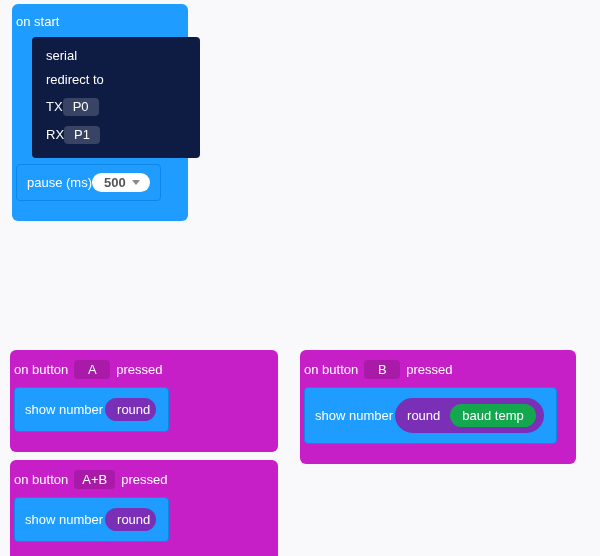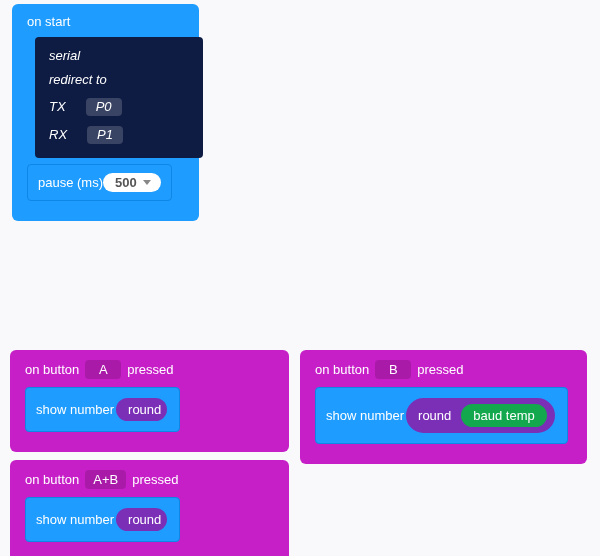--- a/index.html
+++ b/index.html
@@ -24,21 +24,21 @@
     background:var(--canvas);
     overflow:hidden;
     font-size:13px;
     color:var(--text);
   }
 
   
   .hat{
     position:absolute;
     border-radius:6px;
-    padding:8px 8px 10px 11px;
+    padding:8px 8px 10px 0;
   }
   .hat.blue{ background:var(--makecode-blue); }
   .hat.magenta{ background:var(--magenta); }
   .hat-label{ display:flex;align-items:center;gap:6px;font-weight:500;margin-bottom:6px; padding:2px 4px;}
   .notch-strip{
     height:10px;
   }
 
   
   .hat::before{
@@ -65,21 +65,21 @@
 
   
   .stmt.serial{
     flex-direction:column;
     align-items:flex-start;
     gap:10px;
     padding:12px 14px 14px 14px;
     min-width:140px;
     line-height:1.1;
   }
-  .serial-row{display:flex;align-items:center;gap:20px;}
+  .serial-row{display:flex;align-items:center;gap:0;}
 
   
   .slot{
     display:inline-flex;align-items:center;justify-content:center;
     padding:2px 8px;
     border-radius:4px;
     background:rgba(0,0,0,0.25);
     min-width:20px;
     font-weight:500;
   }
@@ -121,21 +121,21 @@
 </head>
 <body>
 
 <div class="workspace">
 
   <div class="hat blue" style="left:12px; top:4px; width:168px;">
     <div class="hat-label">
       <span>on start</span>
     </div>
 
-    <div class="stmt serial" style="margin-left:12px;font-style:italic;">
+    <div class="stmt serial" style="margin-left:20px;">
       <div>serial</div>
       <div>redirect to</div>
       <div class="serial-row">
         <span>TX</span>
         <span class="slot light">P0</span>
       </div>
       <div class="serial-row">
         <span>RX</span>
         <span class="slot light">P1</span>
       </div>

